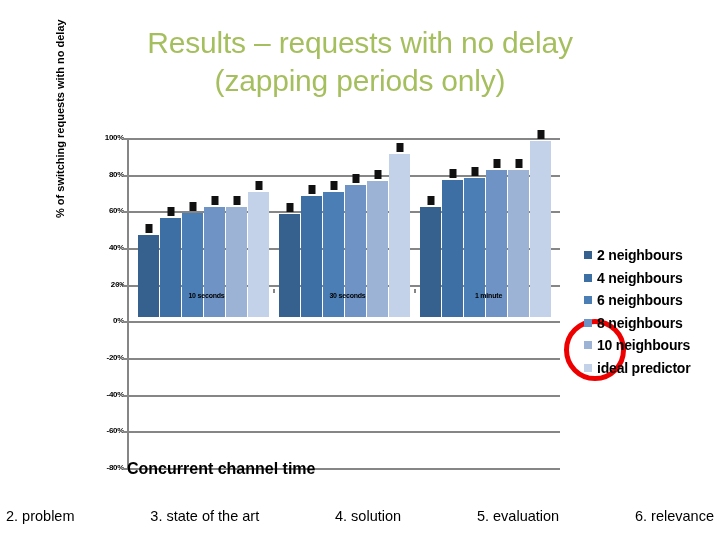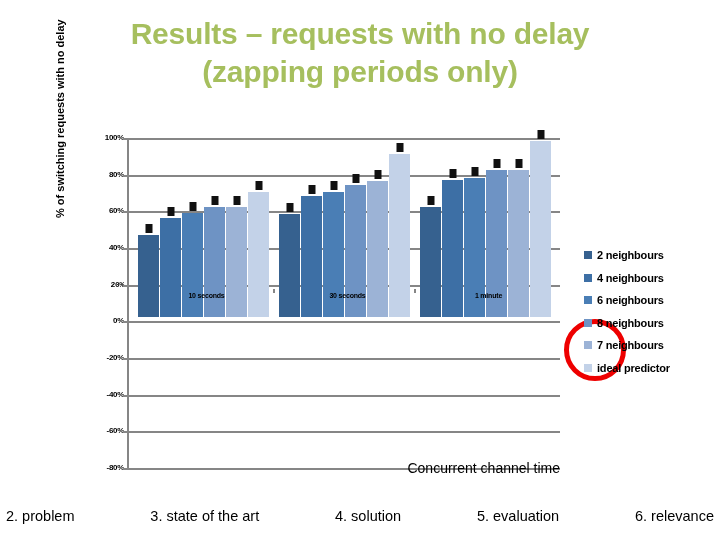--- a/index.html
+++ b/index.html
@@ -7,25 +7,25 @@
     width:720px;height:540px;overflow:hidden;
     background:#ffffff;
     font-family:"Liberation Sans", sans-serif;
     color:#000;
     position:relative;
   }
   #slide{position:absolute;inset:0;}
 
   
   .title{
-    position:absolute;left:0;top:15px;width:720px;
+    position:absolute;left:0;top:24px;width:720px;
     text-align:center;
     font-size:30px;line-height:38px;
     color:#a6bf5e;
-    font-weight:700;
+    font-weight:400;
     letter-spacing:-0.2px;
   }
   .title .l2{display:block;}
 
   
   .chart{
     position:absolute;left:60px;top:128px;width:510px;height:360px;
   }
   .plot{
     position:absolute;left:67px;top:10px;width:433px;height:330px;
@@ -49,21 +49,21 @@
     position:absolute;left:-6px;top:90px;
     width:190px;
     font-size:11px;font-weight:700;
     transform:rotate(-90deg);
     transform-origin:left top;
     white-space:nowrap;
     text-align:left;
   }
   .xtitle{
     position:absolute;left:67px;top:332px;width:433px;
-    text-align:right;font-size:14px;font-weight:400;
+    text-align:left;font-size:16px;font-weight:700;
   }
 
   
   .groups{
     position:absolute;left:0;bottom:0;width:433px;height:330px;
   }
   .group{
     position:absolute;bottom:151px;height:179px;
     display:flex;align-items:flex-end;
   }
@@ -101,21 +101,21 @@
     position:absolute;left:584px;top:244px;width:132px;
   }
   .legend-row{
     display:flex;align-items:center;
     height:22.5px;
   }
   .legend-swatch{
     width:8px;height:8px;margin-right:5px;flex:none;
   }
   .legend-label{
-    font-size:11px;font-weight:700;white-space:nowrap;letter-spacing:-0.2px;
+    font-size:14px;font-weight:700;white-space:nowrap;letter-spacing:-0.2px;
   }
 
   
   .footer{
     position:absolute;left:0;top:508px;width:720px;
     display:flex;justify-content:space-between;align-items:center;
     padding:0 6px;box-sizing:border-box;
     font-size:14.5px;
   }
   .footer-item{white-space:nowrap;}
@@ -256,21 +256,21 @@
       <div class="legend-row">
         <div class="legend-swatch" style="background: rgb(74, 126, 181);"></div>
         <div class="legend-label">6 neighbours</div>
       </div>
       <div class="legend-row">
         <div class="legend-swatch" style="background: rgb(110, 147, 196);"></div>
         <div class="legend-label">8 neighbours</div>
       </div>
       <div class="legend-row">
         <div class="legend-swatch" style="background: rgb(156, 179, 214);"></div>
-        <div class="legend-label">7 neighbours</div>
+        <div class="legend-label">10 neighbours</div>
       </div>
       <div class="legend-row">
         <div class="legend-swatch" style="background: rgb(195, 210, 232);"></div>
         <div class="legend-label">ideal predictor</div>
       </div>
     </div>
 
   <div class="footer" id="footer">
       <div class="footer-item">2. problem</div>
       <div class="footer-item">3. state of the art</div>

